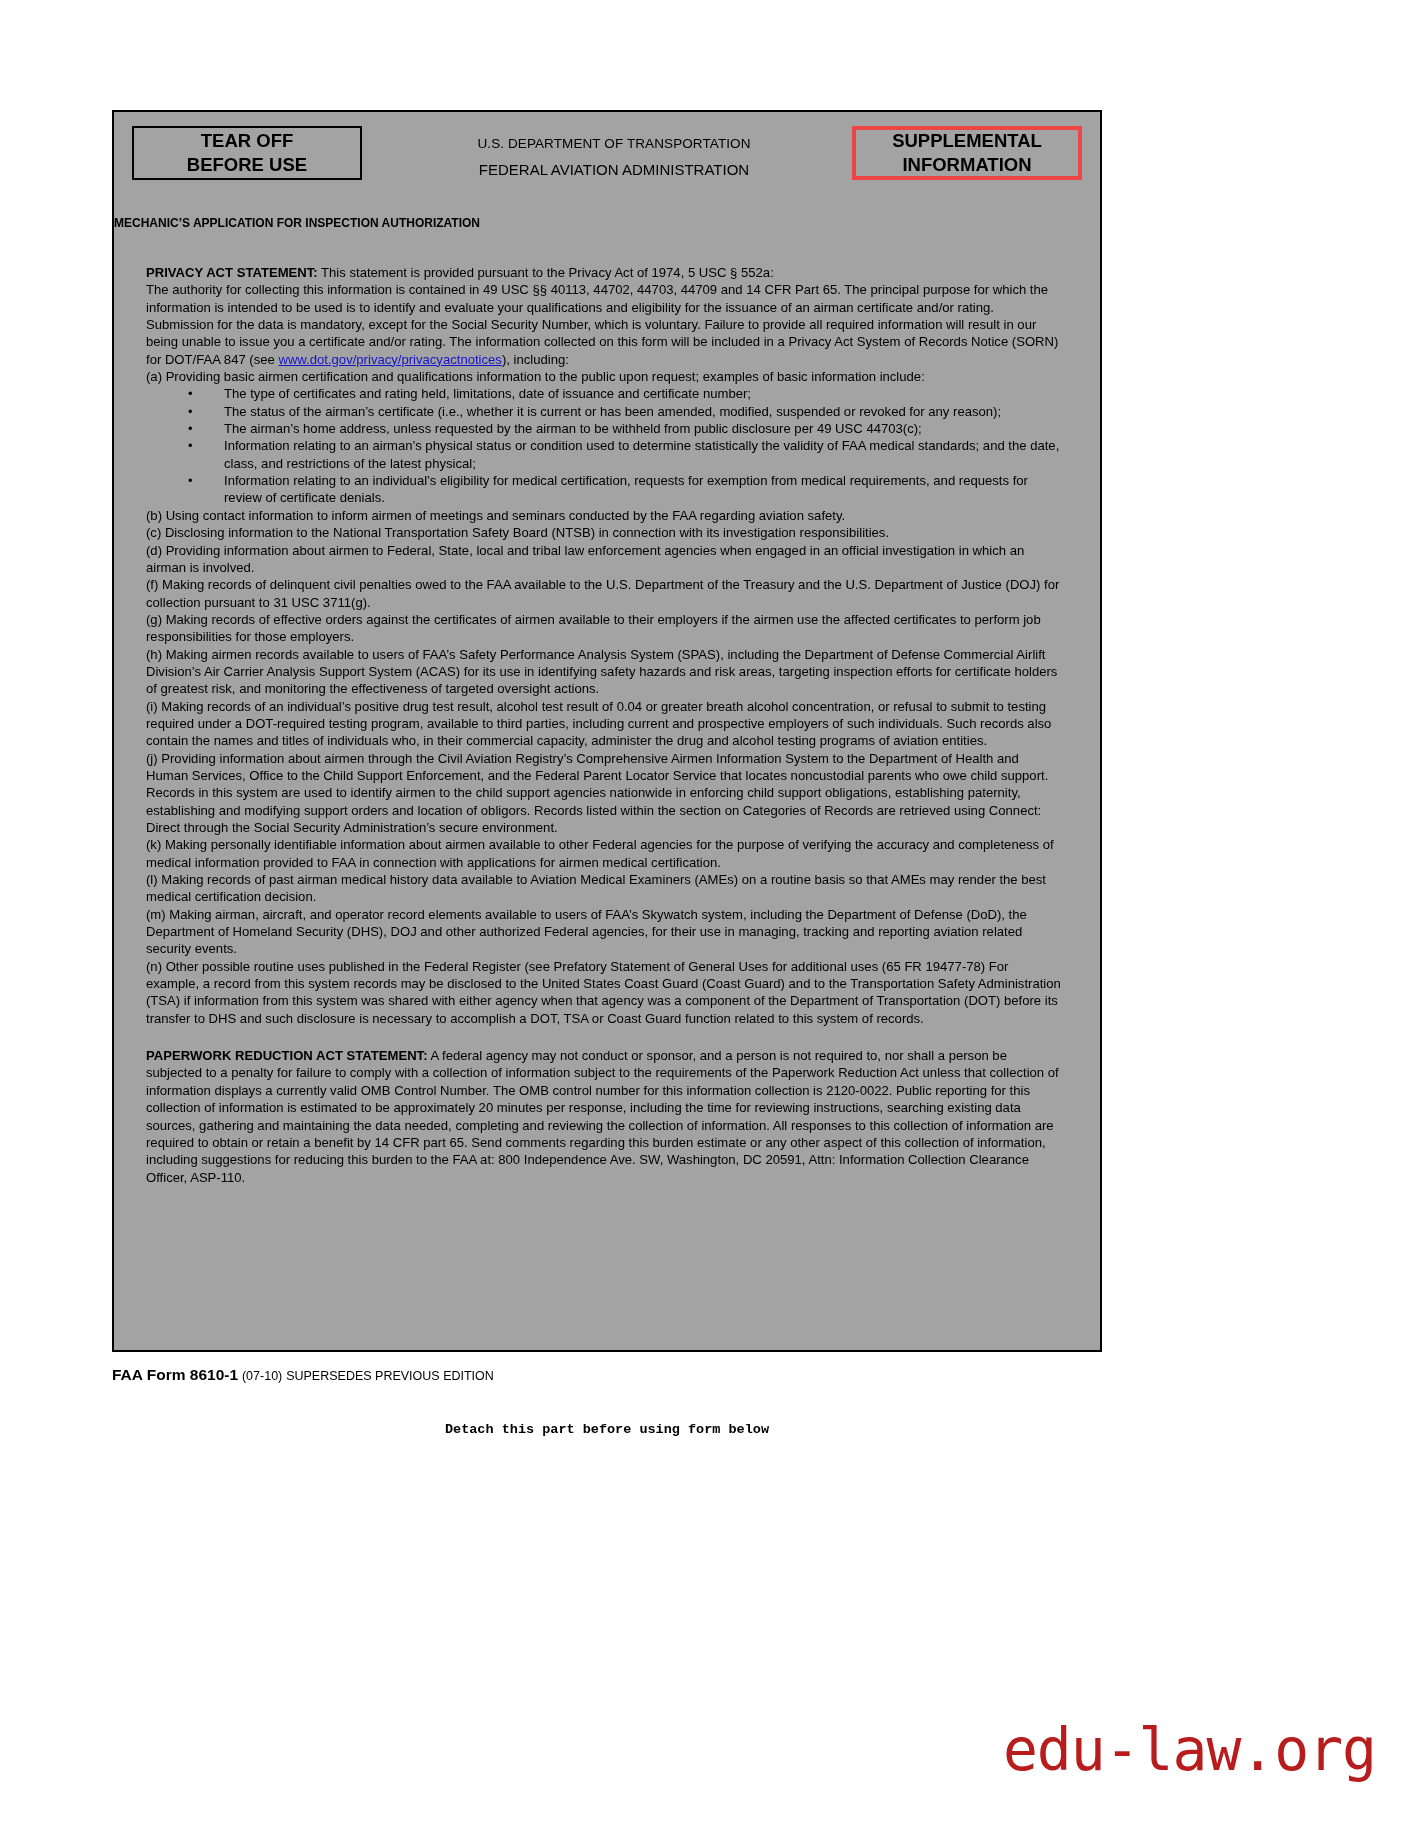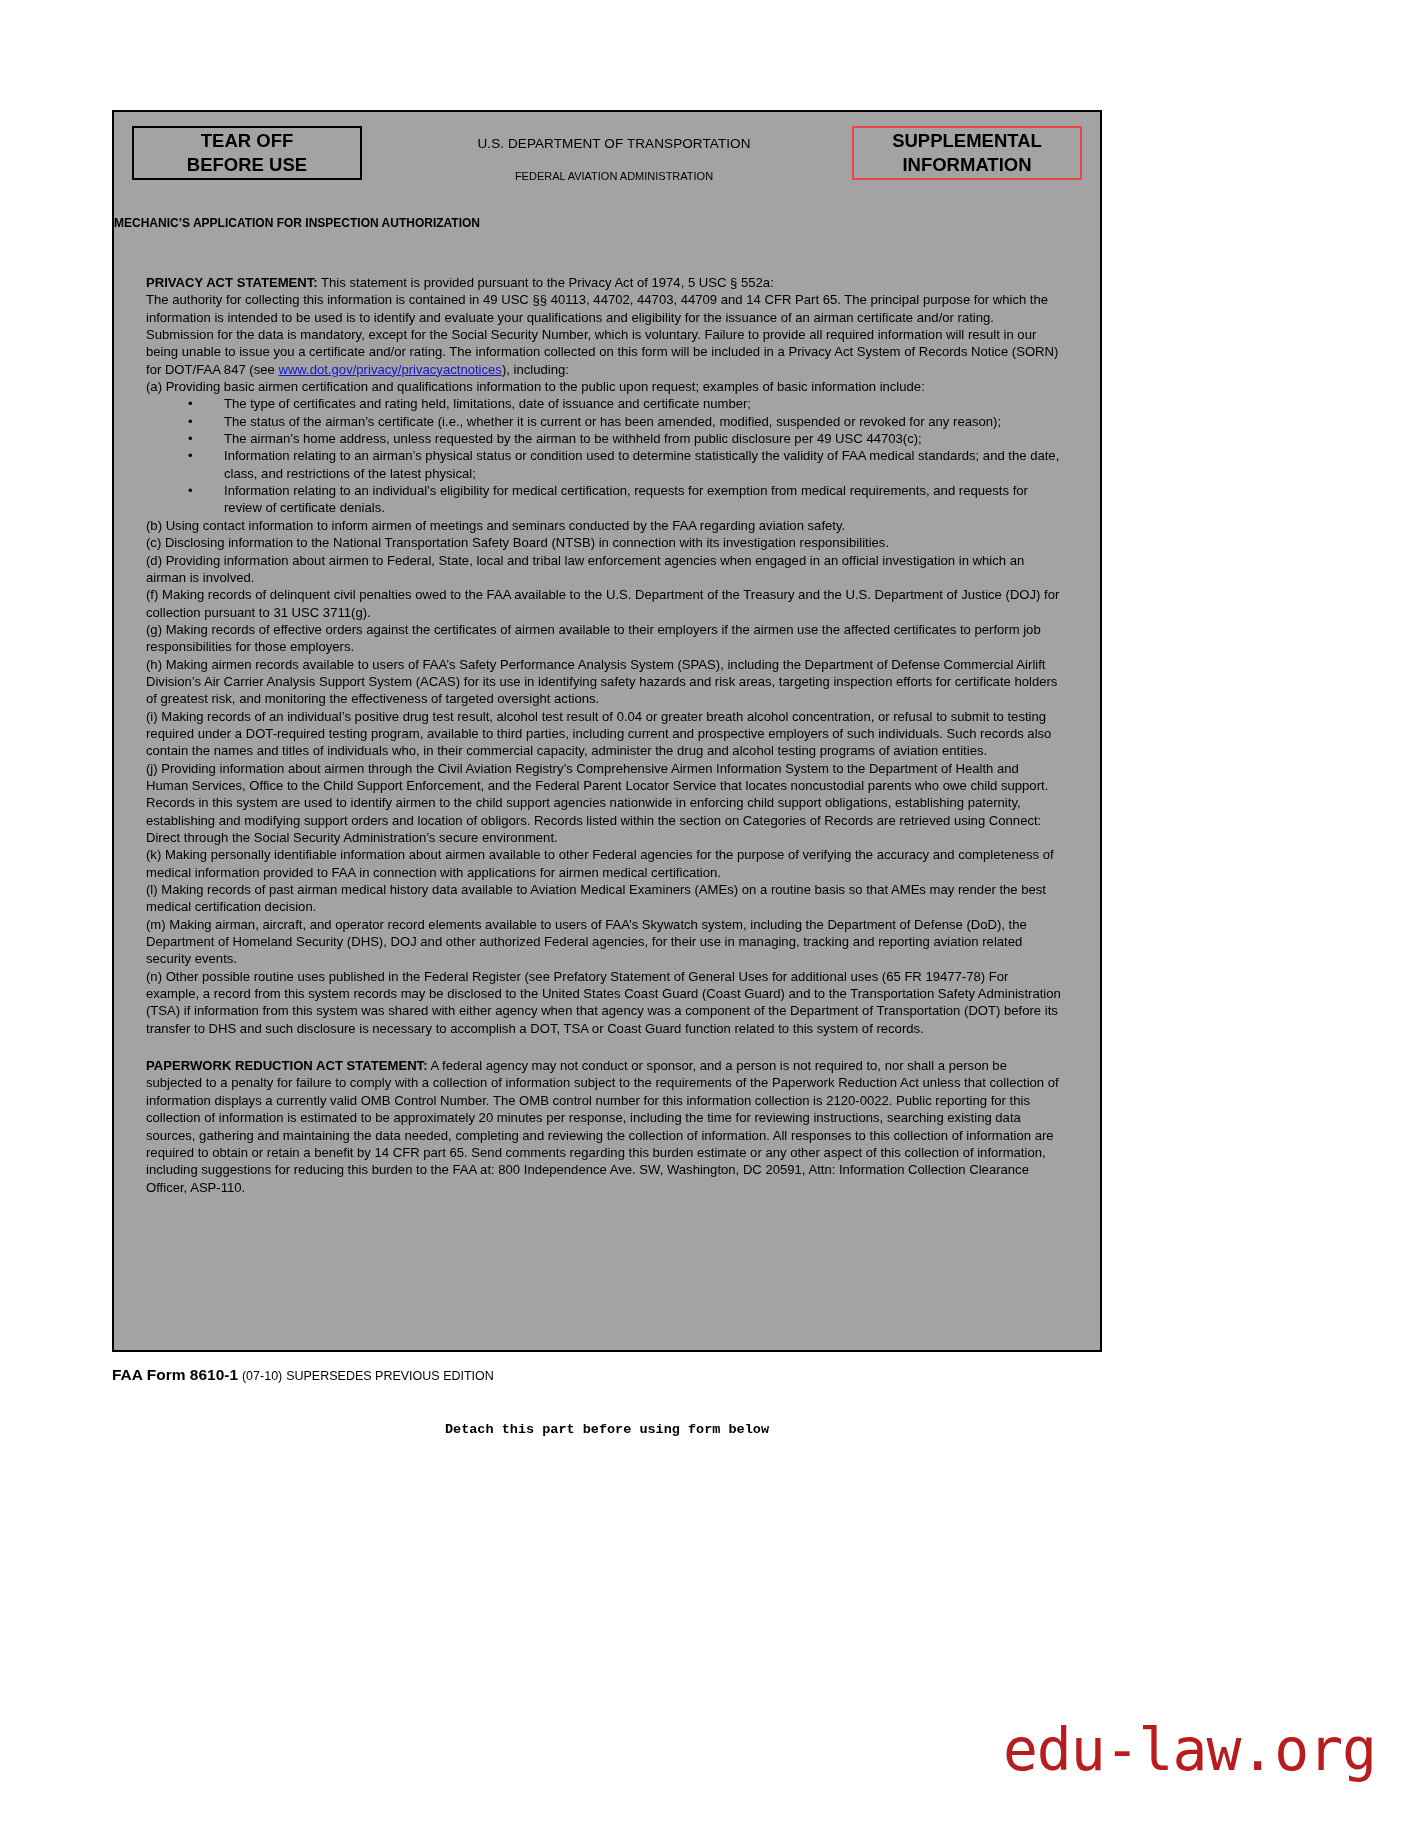--- a/index.html
+++ b/index.html
@@ -51,50 +51,50 @@
     left: 330px;
     top: 24px;
     width: 340px;
     text-align: center;
   }
   .agency-line1 {
     font-size: 13.5px;
     letter-spacing: .1px;
   }
   .agency-line2 {
-    font-size: 11px;
-    margin-top: 19px;
+    font-size: 15px;
+    margin-top: 10px;
   }
   .supp-box {
     position: absolute;
     left: 738px;
     top: 14px;
     width: 230px;
     height: 54px;
-    border: 2px solid #ef4444;
+    border: 4px solid #ef4444;
     box-sizing: border-box;
     display: flex;
     flex-direction: column;
     align-items: center;
     justify-content: center;
     font-weight: bold;
     font-size: 18.5px;
     line-height: 1.28;
   }
   
   .form-title {
     text-align: left;
     font-weight: bold;
     font-size: 12px;
     margin-top: 26px;
   }
   
   .body-wrap {
     padding: 0 36px 0 32px;
-    margin-top: 44px;
+    margin-top: 34px;
     font-size: 13.1px;
     line-height: 1.325;
   }
   .para {
     margin: 0;
     text-align: left;
   }
   .bold { font-weight: bold; }
   .link {
     color: #1414cc;

